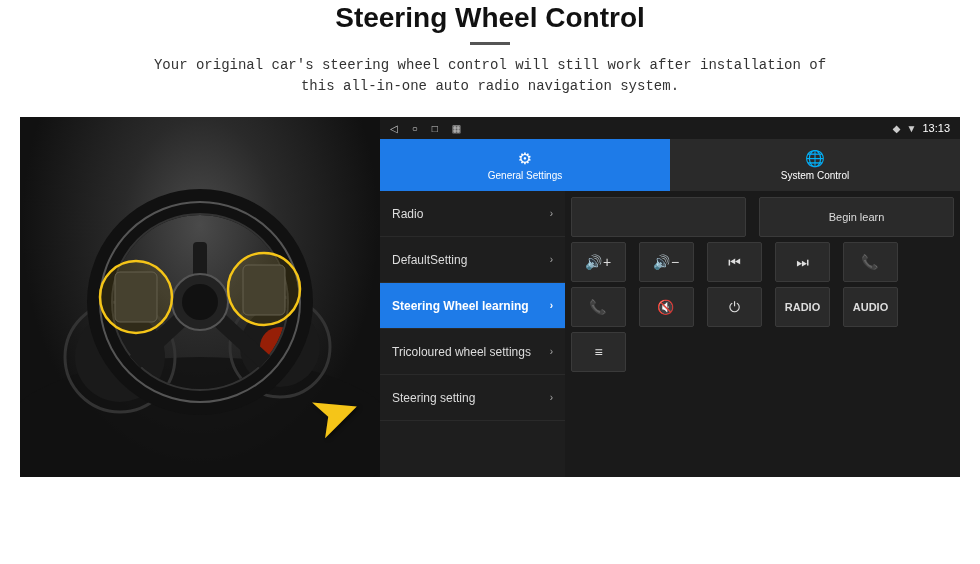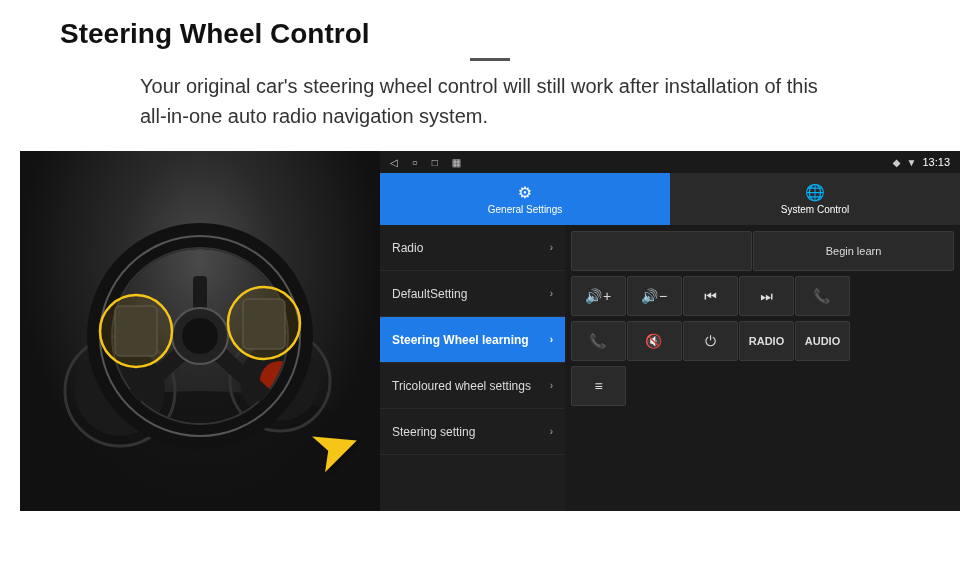--- a/index.html
+++ b/index.html
@@ -5,40 +5,42 @@
     * { box-sizing: border-box; margin: 0; padding: 0; }
     body {
       width: 980px;
       height: 564px;
       background: #fff;
       font-family: Arial, sans-serif;
       overflow: hidden;
     }
 
     .page-header {
-      padding: 18px 60px 10px;
+      text-align: center;
+      padding: 2px 60px 10px;
     }
     .page-title {
       font-size: 28px;
       font-weight: 900;
       color: #111;
       margin-bottom: 8px;
     }
     .title-divider {
       width: 40px;
       height: 3px;
       background: #555;
       margin: 0 auto 10px;
     }
     .page-subtitle {
-      font-size: 20px;
+      font-size: 14px;
       color: #333;
       line-height: 1.5;
       max-width: 700px;
       margin: 0 auto;
+      font-family: Liberation Mono, monospace;
     }
 
     .content-area {
       display: flex;
       margin: 10px 20px 0;
       height: 360px;
     }
 
     
     .steering-wheel-img {
@@ -184,21 +186,21 @@
       background: #1a1a1a;
       display: flex;
       flex-direction: column;
       padding: 6px;
       gap: 5px;
     }
 
     
     .grid-row {
       display: flex;
-      gap: 1px;
+      gap: 13px;
       align-items: flex-start;
     }
     .grid-empty {
       flex: 1;
       height: 40px;
       background: #2a2a2a;
       border: 1px solid #3a3a3a;
       border-radius: 2px;
     }
     .grid-btn {

